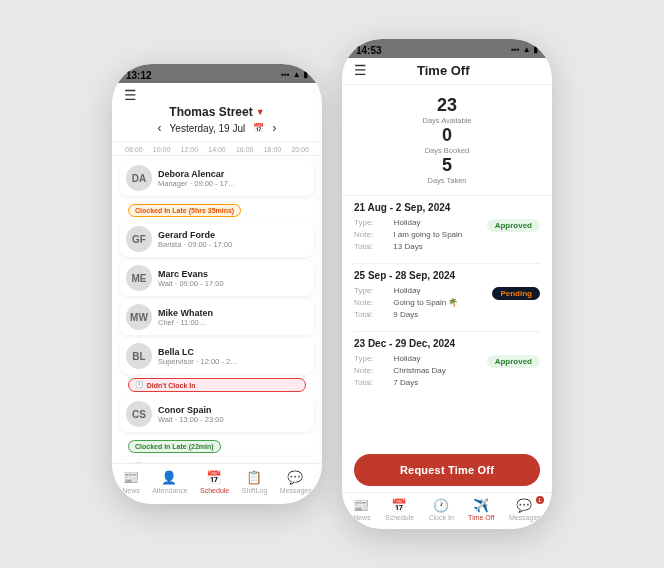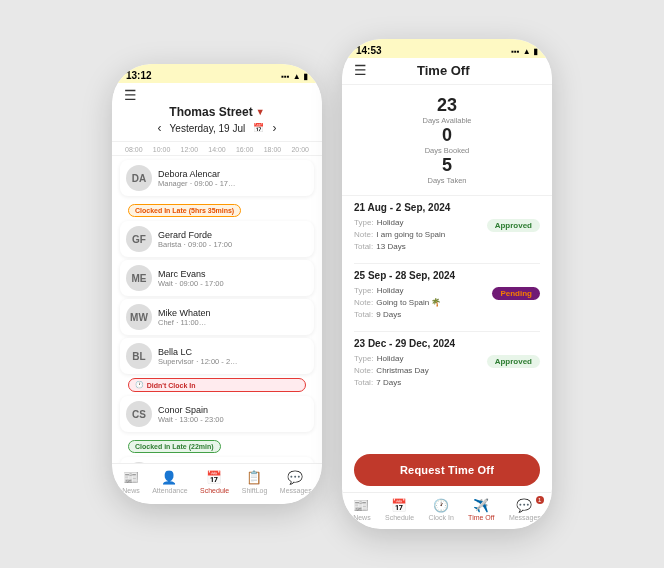--- a/index.html
+++ b/index.html
@@ -43,25 +43,25 @@
       border-radius: 38px;
       overflow: hidden;
       display: flex;
       flex-direction: column;
     }
 
     
     .status-bar {
       display: flex;
       justify-content: space-between;
-      align-items: flex-end;
+      align-items: flex-start;
       padding: 6px 14px 2px;
       font-size: 9px;
       font-weight: 600;
-      background: #fef9c3;
+      background: #737373;
       flex-shrink: 0;
     }
     .status-time { font-size: 10px; font-weight: 700; }
     .status-icons { display: flex; gap: 3px; align-items: center; font-size: 8px; }
 
     
     .left-header {
       background: #fff;
       padding: 4px 12px 6px;
       display: flex;
@@ -137,21 +137,21 @@
       flex-shrink: 0;
       overflow: hidden;
       display: flex;
       align-items: center;
       justify-content: center;
       font-size: 10px;
       color: #666;
       font-weight: 600;
     }
     .schedule-item .info { flex: 1; min-width: 0; }
-    .schedule-item .name { font-size: 9px; font-weight: 400; color: #222; white-space: nowrap; overflow: hidden; text-overflow: ellipsis; }
+    .schedule-item .name { font-size: 9px; font-weight: 700; color: #222; white-space: nowrap; overflow: hidden; text-overflow: ellipsis; }
     .schedule-item .role-time { font-size: 7.5px; color: #888; white-space: nowrap; overflow: hidden; text-overflow: ellipsis; }
 
     .badge-late-orange {
       background: #fff3e0;
       border: 1px solid #ff9800;
       border-radius: 8px;
       padding: 2px 6px;
       font-size: 7px;
       color: #e65100;
       font-weight: 600;
@@ -251,32 +251,32 @@
       display: flex;
       justify-content: space-between;
       align-items: flex-start;
     }
     .entry-details { flex: 1; }
     .entry-detail-line {
       font-size: 8px;
       color: #555;
       line-height: 1.5;
     }
-    .entry-detail-line .label { color: #aaa; margin-right: 1px; }
+    .entry-detail-line .label { color: #aaa; margin-right: 18px; }
     .status-badge {
       border-radius: 10px;
       padding: 2px 8px;
       font-size: 8px;
       font-weight: 600;
       white-space: nowrap;
       align-self: flex-start;
       margin-top: 2px;
     }
     .status-approved { background: #e8f5e9; color: #2e7d32; }
-    .status-pending { background: #701a75; color: #f57c00; }
+    .status-pending { background: #0f172a; color: #f57c00; }
 
     .divider { height: 1px; background: #f0f0f0; margin: 6px 0; }
 
     .request-btn-wrap {
       padding: 8px 12px 6px;
       flex-shrink: 0;
     }
     .request-btn {
       background: #c0392b;
       color: #fff;

